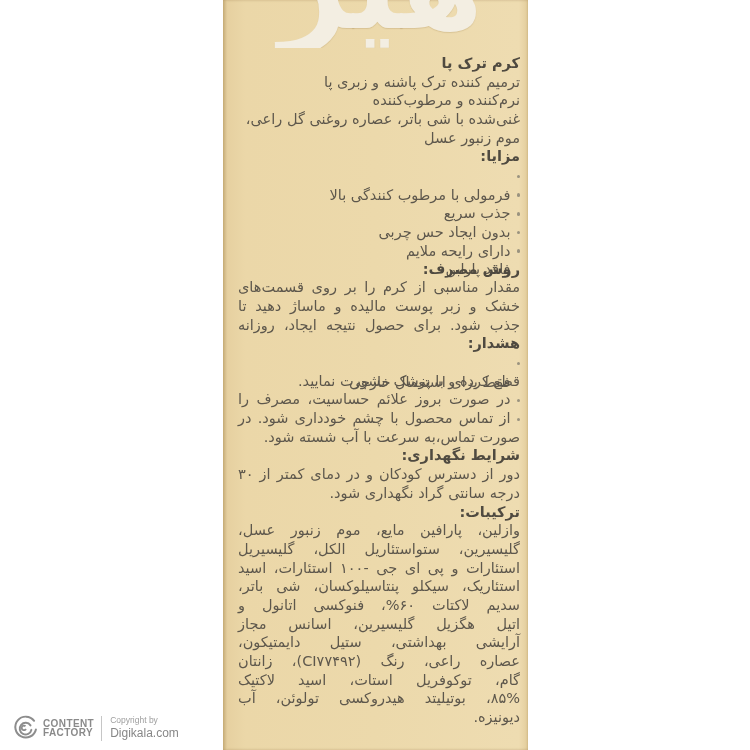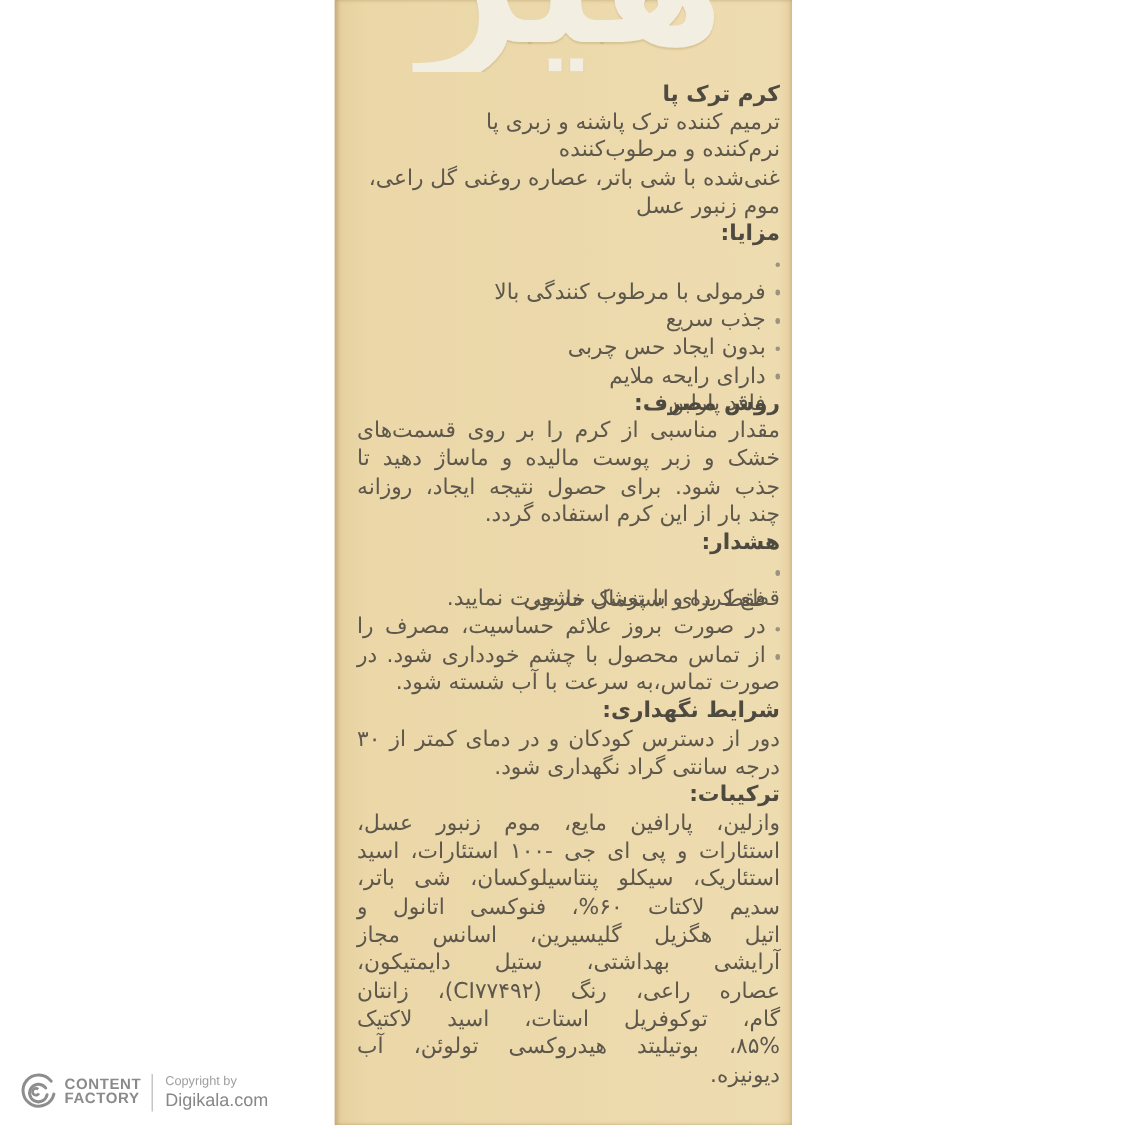--- a/index.html
+++ b/index.html
@@ -94,21 +94,20 @@
         </div>
       <div class="ln b">
           <span class="dot"></span>
           <span class="txt">فاقد پارابن</span>
         </div>
 
       <div class="ln h">روش مصرف:</div>
       <div class="ln j">مقدار مناسبی از کرم را بر روی قسمت‌های</div>
       <div class="ln j">خشک و زبر پوست مالیده و ماساژ دهید تا</div>
       <div class="ln j">جذب شود. برای حصول نتیجه ایجاد، روزانه</div>
-      <div class="ln">چند بار از این کرم استفاده گردد.</div>
 
       <div class="ln h">هشدار:</div>
       <div class="ln b">
           <span class="dot"></span>
           <span class="txt">فقط برای استعمال خارجی</span>
         </div>
       <div class="ln">قطع کرده و با پزشک مشورت نمایید.</div>
       <div class="ln bj">
           <span class="dot"></span>
           <span class="txt">در صورت بروز علائم حساسیت، مصرف را</span>
@@ -118,20 +117,21 @@
           <span class="txt">از تماس محصول با چشم خودداری شود. در</span>
         </div>
       <div class="ln">صورت تماس،به سرعت با آب شسته شود.</div>
 
       <div class="ln h">شرایط نگهداری:</div>
       <div class="ln j">دور از دسترس کودکان و در دمای کمتر از ۳۰</div>
       <div class="ln">درجه سانتی گراد نگهداری شود.</div>
 
       <div class="ln h">ترکیبات:</div>
       <div class="ln j">وازلین، پارافین مایع، موم زنبور عسل،</div>
+      <div class="ln j">گلیسیرین، ستواستئاریل الکل، گلیسیریل</div>
       <div class="ln j">استئارات و پی ای جی -۱۰۰ استئارات، اسید</div>
       <div class="ln j">استئاریک، سیکلو پنتاسیلوکسان، شی باتر،</div>
       <div class="ln j">سدیم لاکتات ۶۰%، فنوکسی اتانول و</div>
       <div class="ln j">اتیل هگزیل گلیسیرین، اسانس مجاز</div>
       <div class="ln j">آرایشی بهداشتی، ستیل دایمتیکون،</div>
       <div class="ln j">عصاره راعی، رنگ (CI۷۷۴۹۲)، زانتان</div>
       <div class="ln j">گام، توکوفریل استات، اسید لاکتیک</div>
       <div class="ln j">۸۵%، بوتیلیتد هیدروکسی تولوئن، آب</div>
       <div class="ln">دیونیزه.</div>
     </div>

